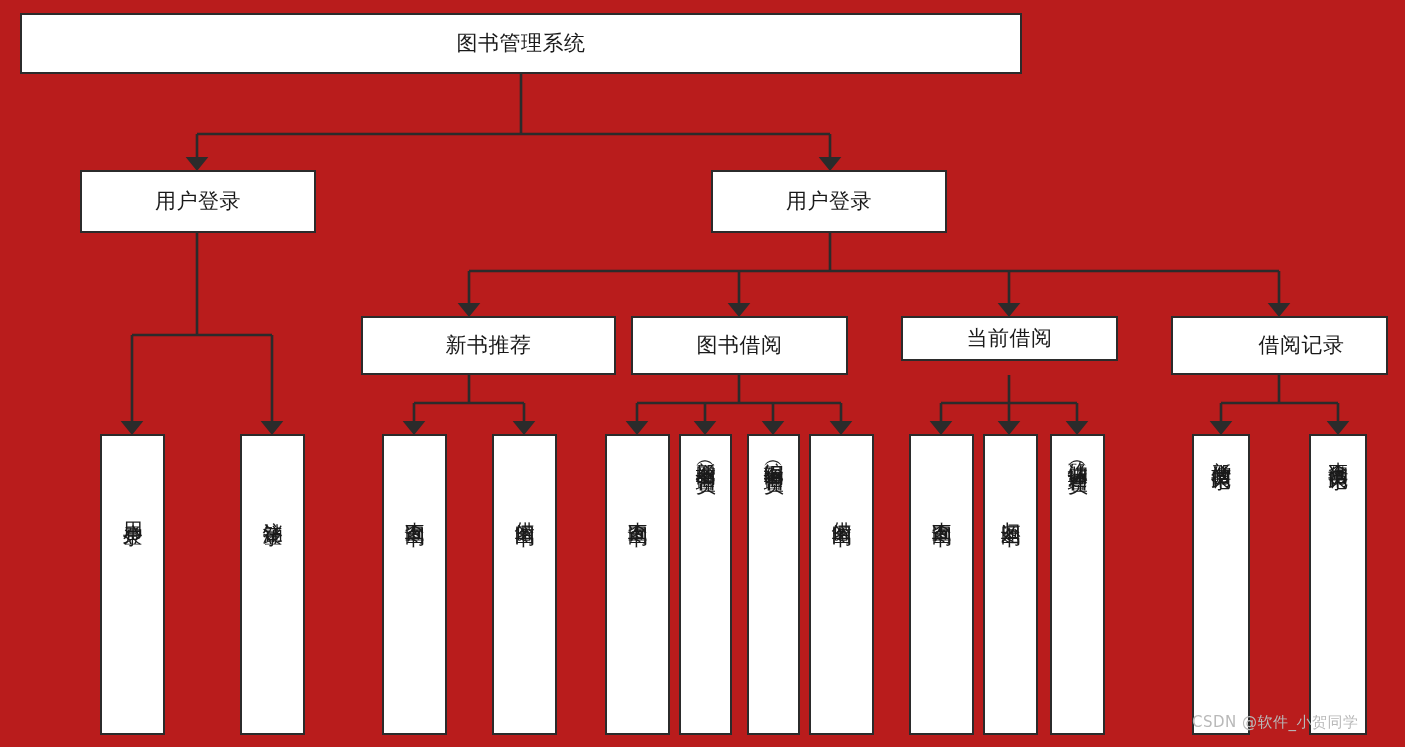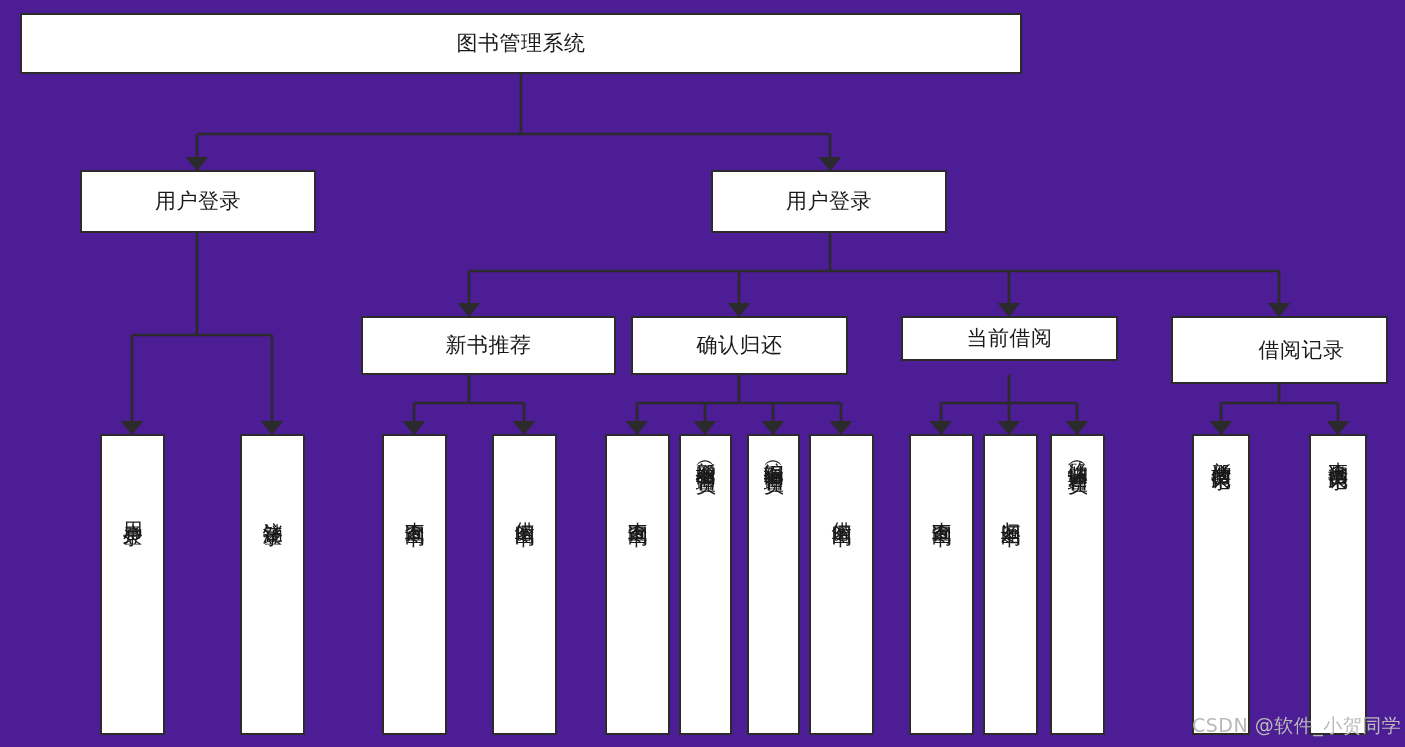--- a/index.html
+++ b/index.html
@@ -8,21 +8,21 @@
     background: #ffffff;
   }
   body {
     font-family: "DejaVu Sans", "Liberation Sans", sans-serif;
     color: #1a1a1a;
   }
   #canvas {
     position: relative;
     width: 1405px;
     height: 747px;
-    background: #4c1d95;
+    background: #b91c1c;
     overflow: hidden;
   }
   #edges {
     position: absolute;
     left: 0;
     top: 0;
     width: 1405px;
     height: 747px;
     pointer-events: none;
   }
@@ -59,21 +59,21 @@
   .node.leaf.mid .label {
     padding-top: 64px;
   }
   .node.leaf.tall .label {
     padding-top: 4px;
   }
   .watermark {
     position: absolute;
     left: 1192px;
     top: 713px;
-    font-size: 19px;
+    font-size: 15px;
     color: #b9b9b9;
     letter-spacing: 0.5px;
     z-index: 3;
     white-space: nowrap;
   }
 </style>
 </head>
 <body>
 
 <div id="canvas">
@@ -136,26 +136,26 @@
     <span class="label">用户登录</span>
   </div>
   <div class="node" style="left:711px; top:170px; width:236px; height:63px;">
     <span class="label">用户登录</span>
   </div>
 
   <div class="node" style="left:361px; top:316px; width:255px; height:59px;">
     <span class="label">新书推荐</span>
   </div>
   <div class="node" style="left:631px; top:316px; width:217px; height:59px;">
-    <span class="label">确认归还</span>
+    <span class="label">图书借阅</span>
   </div>
   <div class="node" style="left:901px; top:316px; width:217px; height:45px;">
     <span class="label">当前借阅</span>
   </div>
-  <div class="node" style="left:1171px; top:316px; width:217px; height:68px;padding-left:44px;">
+  <div class="node" style="left:1171px; top:316px; width:217px; height:59px;padding-left:44px;">
     <span class="label">借阅记录</span>
   </div>
 
   <div class="node leaf mid" style="left:100px; top:434px; width:65px; height:301px;">
     <span class="label">用户登录</span>
   </div>
   <div class="node leaf mid" style="left:240px; top:434px; width:65px; height:301px;">
     <span class="label">注销登录</span>
   </div>
 

